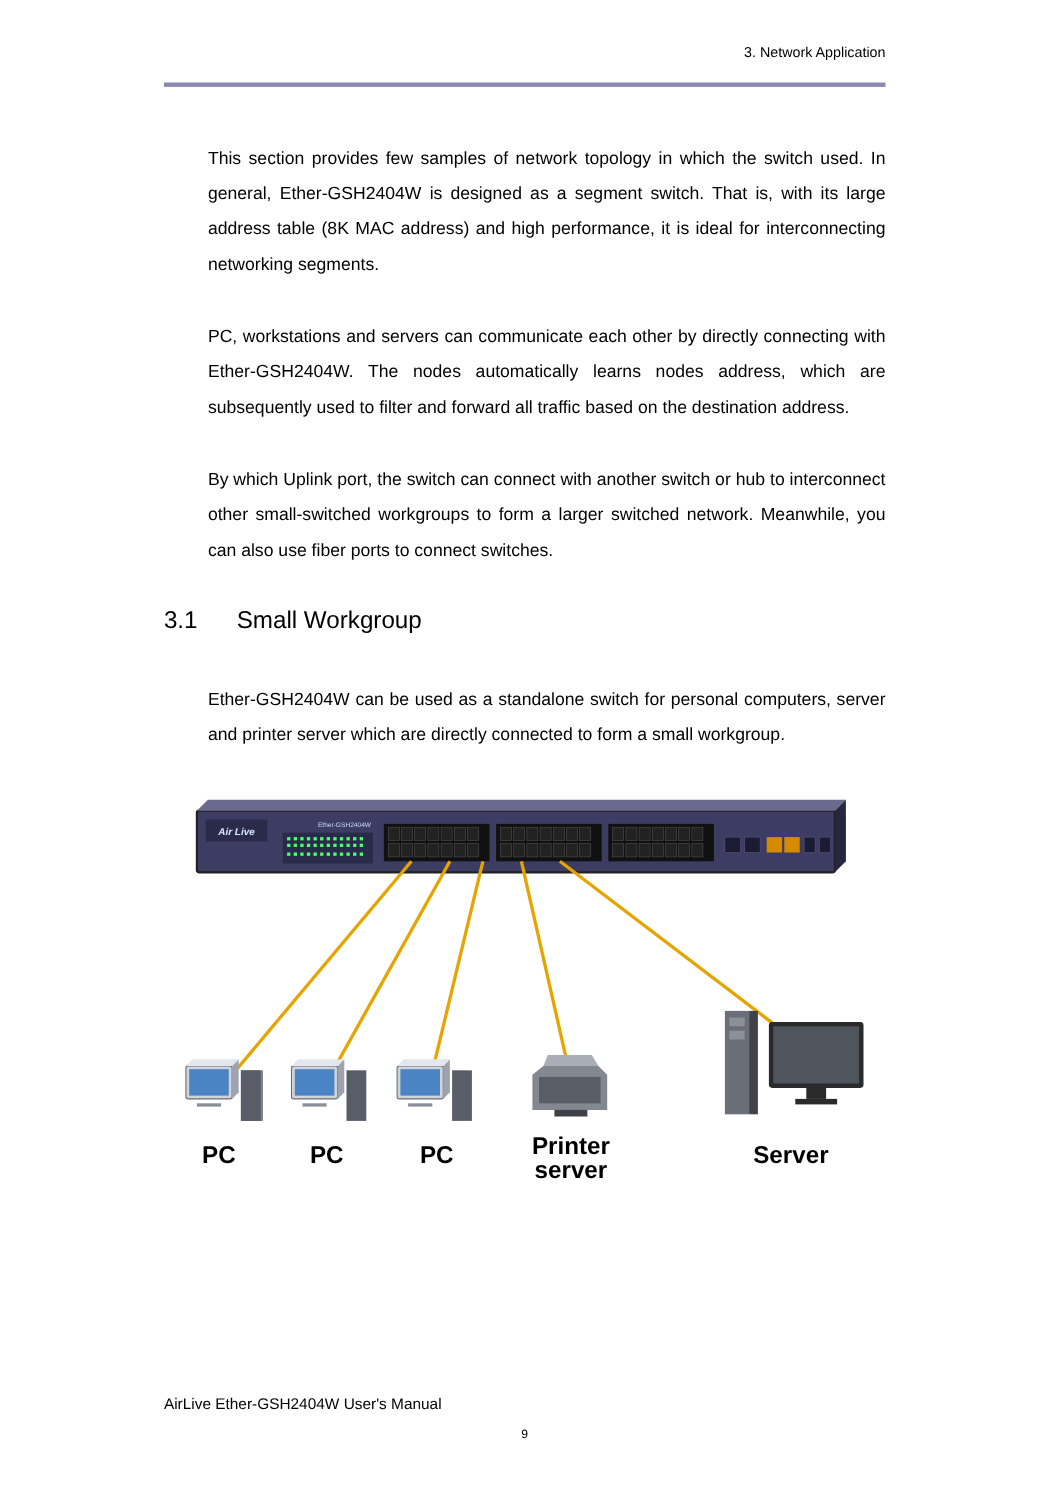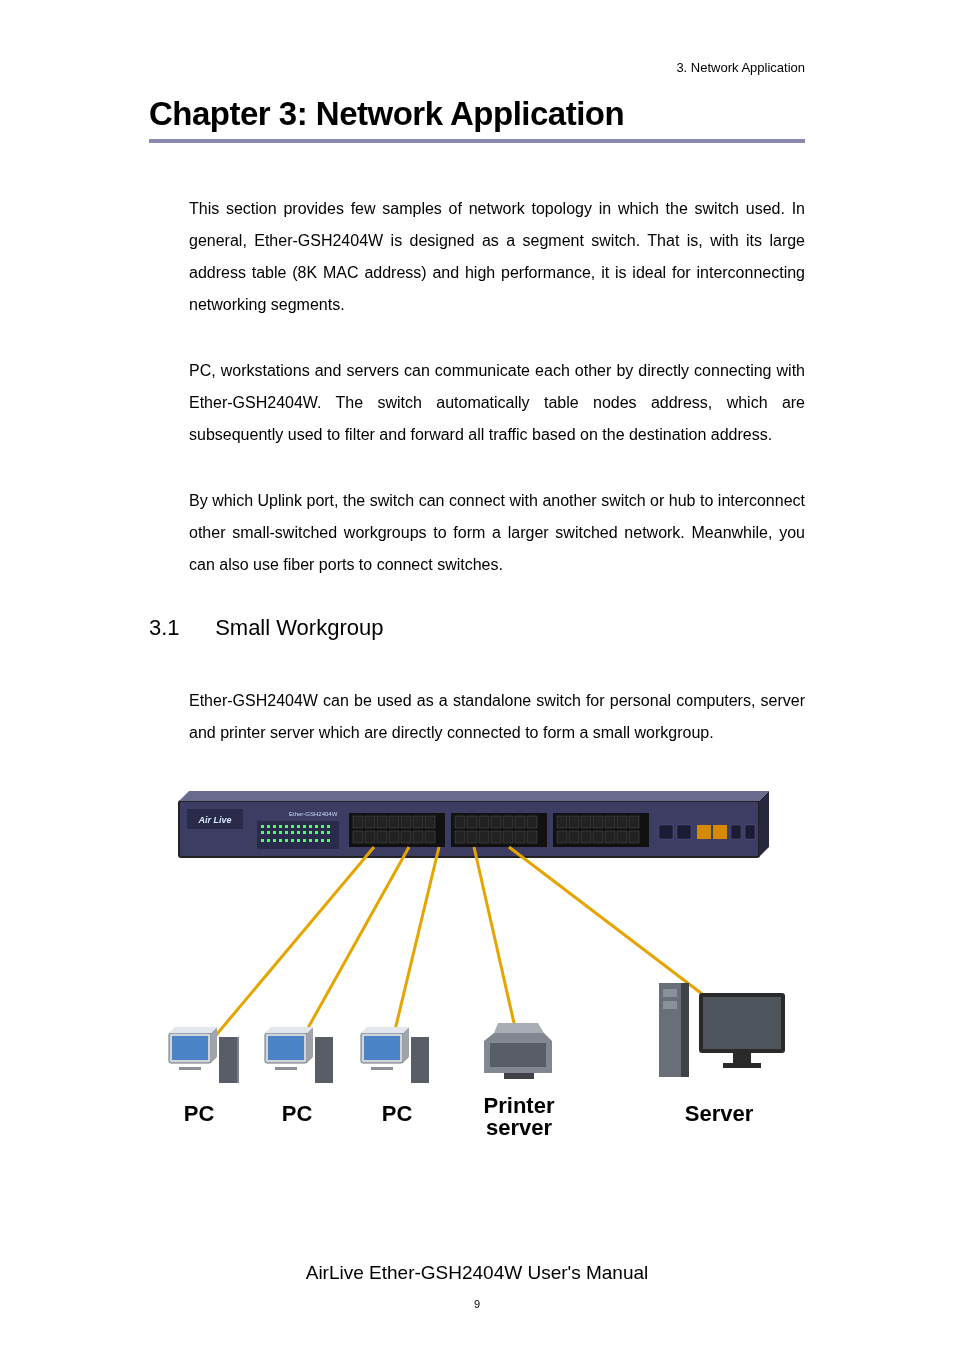--- a/index.html
+++ b/index.html
@@ -8,21 +8,21 @@
     font-family: Arial, Helvetica, sans-serif;
     background: #fff;
     color: #000;
   }
   .page {
     width: 836px;
     height: 1350px;
     margin: 0 auto;
     position: relative;
     box-sizing: border-box;
-    padding: 60px 90px 40px 90px;
+    padding: 40px 90px 40px 90px;
   }
   .header-right {
     text-align: right;
     font-size: 13px;
     margin-bottom: 20px;
   }
   .chapter-title {
     font-size: 33px;
     font-weight: bold;
     margin: 0 0 6px 0;
@@ -54,43 +54,42 @@
   .figure {
     display: inline-block;
   }
   .footer {
     position: absolute;
     bottom: 40px;
     left: 90px;
     right: 90px;
   }
   .footer-right {
-    text-align: center;
-    font-size: 19px;
+    text-align: left;
+    font-size: 14px;
     margin-bottom: 14px;
   }
   .footer-pageno {
     text-align: center;
     font-size: 11px;
   }
   
   .topo-label { font-family: Arial, Helvetica, sans-serif; font-weight: bold; }
 </style>
 </head>
 <body>
 
 <div class="page">
 
   <div class="header-right">3. Network Application</div>
 
-  <h1 class="chapter-title">Chapter 3: Network Application</h1>
   <hr class="title-rule">
 
   <p class="body-text">This section provides few samples of network topology in which the switch used. In general, Ether-GSH2404W is designed as a segment switch. That is, with its large address table (8K MAC address) and high performance, it is ideal for interconnecting networking segments.</p>
-  <p class="body-text">PC, workstations and servers can communicate each other by directly connecting with Ether-GSH2404W. The switch automatically table nodes address, which are subsequently used to filter and forward all traffic based on the destination address.</p>
+  <p class="body-text">PC, workstations and servers can communicate each other by directly connecting with Ether-GSH2404W. The nodes automatically learns nodes address, which are subsequently used to filter and forward all traffic based on the destination address.</p>
   <p class="body-text">By which Uplink port, the switch can connect with another switch or hub to interconnect other small-switched workgroups to form a larger switched network. Meanwhile, you can also use fiber ports to connect switches.</p>
 
   <h2 class="section-heading">
     <span class="section-number">3.1</span>
     <span>Small Workgroup</span>
   </h2>
 
   <p class="body-text">Ether-GSH2404W can be used as a standalone switch for personal computers, server and printer server which are directly connected to form a small workgroup.</p>
 
   <div class="figure-wrap">

